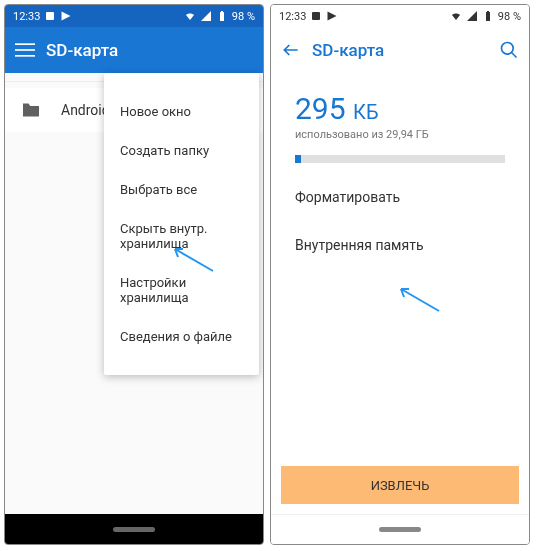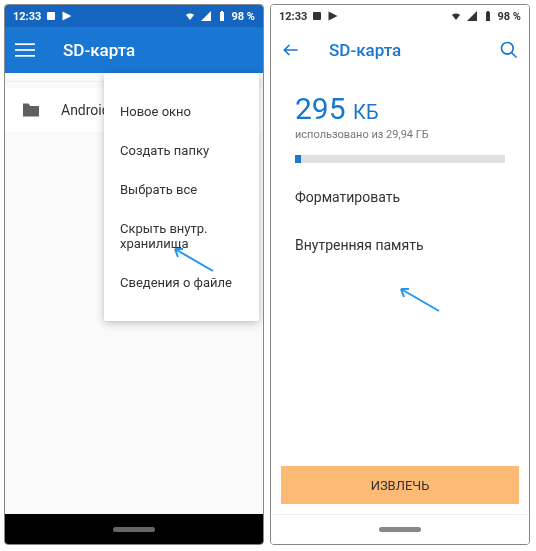--- a/index.html
+++ b/index.html
@@ -1,23 +1,23 @@
 <!DOCTYPE html>
 <html><head>
 <meta charset="utf-8">
 <style>
   * { margin: 0; padding: 0; box-sizing: border-box; font-family: Roboto, Arial, sans-serif; }
   body { background: #fff; display: flex; gap: 6px; padding: 4px; }
   .phone { width: 260px; height: 541px; border: 1px solid #888; border-radius: 4px; background: #fff; display: flex; flex-direction: column; overflow: hidden; position: relative; }
-  .statusbar { height: 22px; display: flex; align-items: center; justify-content: space-between; padding: 0 8px; font-size: 11px; font-weight: 700; }
+  .statusbar { height: 22px; display: flex; align-items: center; justify-content: space-between; padding: 0 8px; font-size: 11px; font-weight: 400; }
   .statusbar.blue { background: #1565c0; color: #fff; }
   .statusbar.white { background: #fff; color: #333; }
   .status-icons { display: flex; align-items: center; gap: 4px; }
   .status-icons svg { width: 12px; height: 12px; }
-  .appbar { height: 46px; display: flex; align-items: center; padding: 0 8px; gap: 26px; }
+  .appbar { height: 46px; display: flex; align-items: center; padding: 0 8px; gap: 9px; }
   .appbar.blue { background: #1976d2; color: #fff; }
   .appbar.white { background: #fff; color: #1976d2; }
   .appbar-title { font-size: 17px; font-weight: 500; flex: 1; }
   .icon-btn { width: 24px; height: 24px; display: flex; align-items: center; justify-content: center; cursor: pointer; }
   .content { flex: 1; background: #fafafa; position: relative; }
   .content.white { background: #fff; }
   .folder-row { display: flex; align-items: center; padding: 14px 16px; gap: 20px; background: #fff; margin-top: 6px; }
   .folder-row .icon { width: 20px; height: 16px; }
   .folder-row .label { font-size: 14px; color: #333; }
   .menu { position: absolute; top: 0; right: 4px; width: 155px; background: #fff; box-shadow: 0 2px 8px rgba(0,0,0,0.25); border-radius: 2px; padding: 19px 0; }
@@ -80,20 +80,21 @@
       <svg class="icon" viewBox="0 0 24 20" fill="#606060">
           <path d="M2 2h7l2 3h11v13H2z"></path>
         </svg>
       <span class="label">Android</span>
     </div>
     <div class="menu">
       <div class="menu-item">Новое окно</div>
       <div class="menu-item">Создать папку</div>
       <div class="menu-item">Выбрать все</div>
       <div class="menu-item">Скрыть внутр. хранилища</div>
+      <div class="menu-item">Настройки хранилища</div>
       <div class="menu-item">Сведения о файле</div>
     </div>
     <svg class="arrow" style="left:160px; top:170px;" width="50" height="30" viewBox="0 0 50 30">
         <path d="M48 28 L10 6" stroke="#2196f3" stroke-width="2" fill="none"></path>
         <path d="M10 6 L18 6 M10 6 L13 14" stroke="#2196f3" stroke-width="2" fill="none"></path>
       </svg>
   </div>
   <div class="navbar dark">
     <div class="nav-pill"></div>
   </div>

